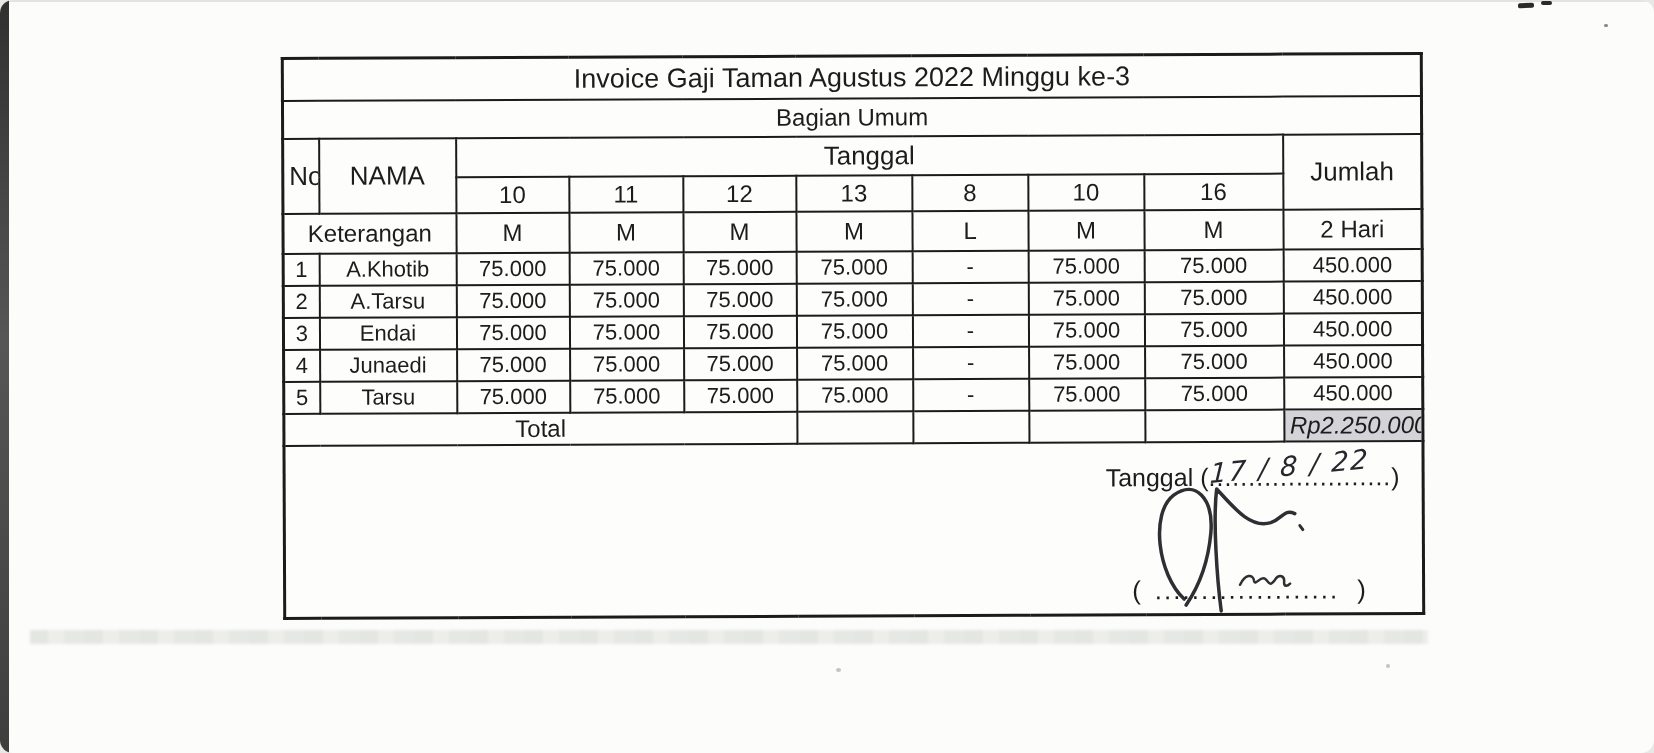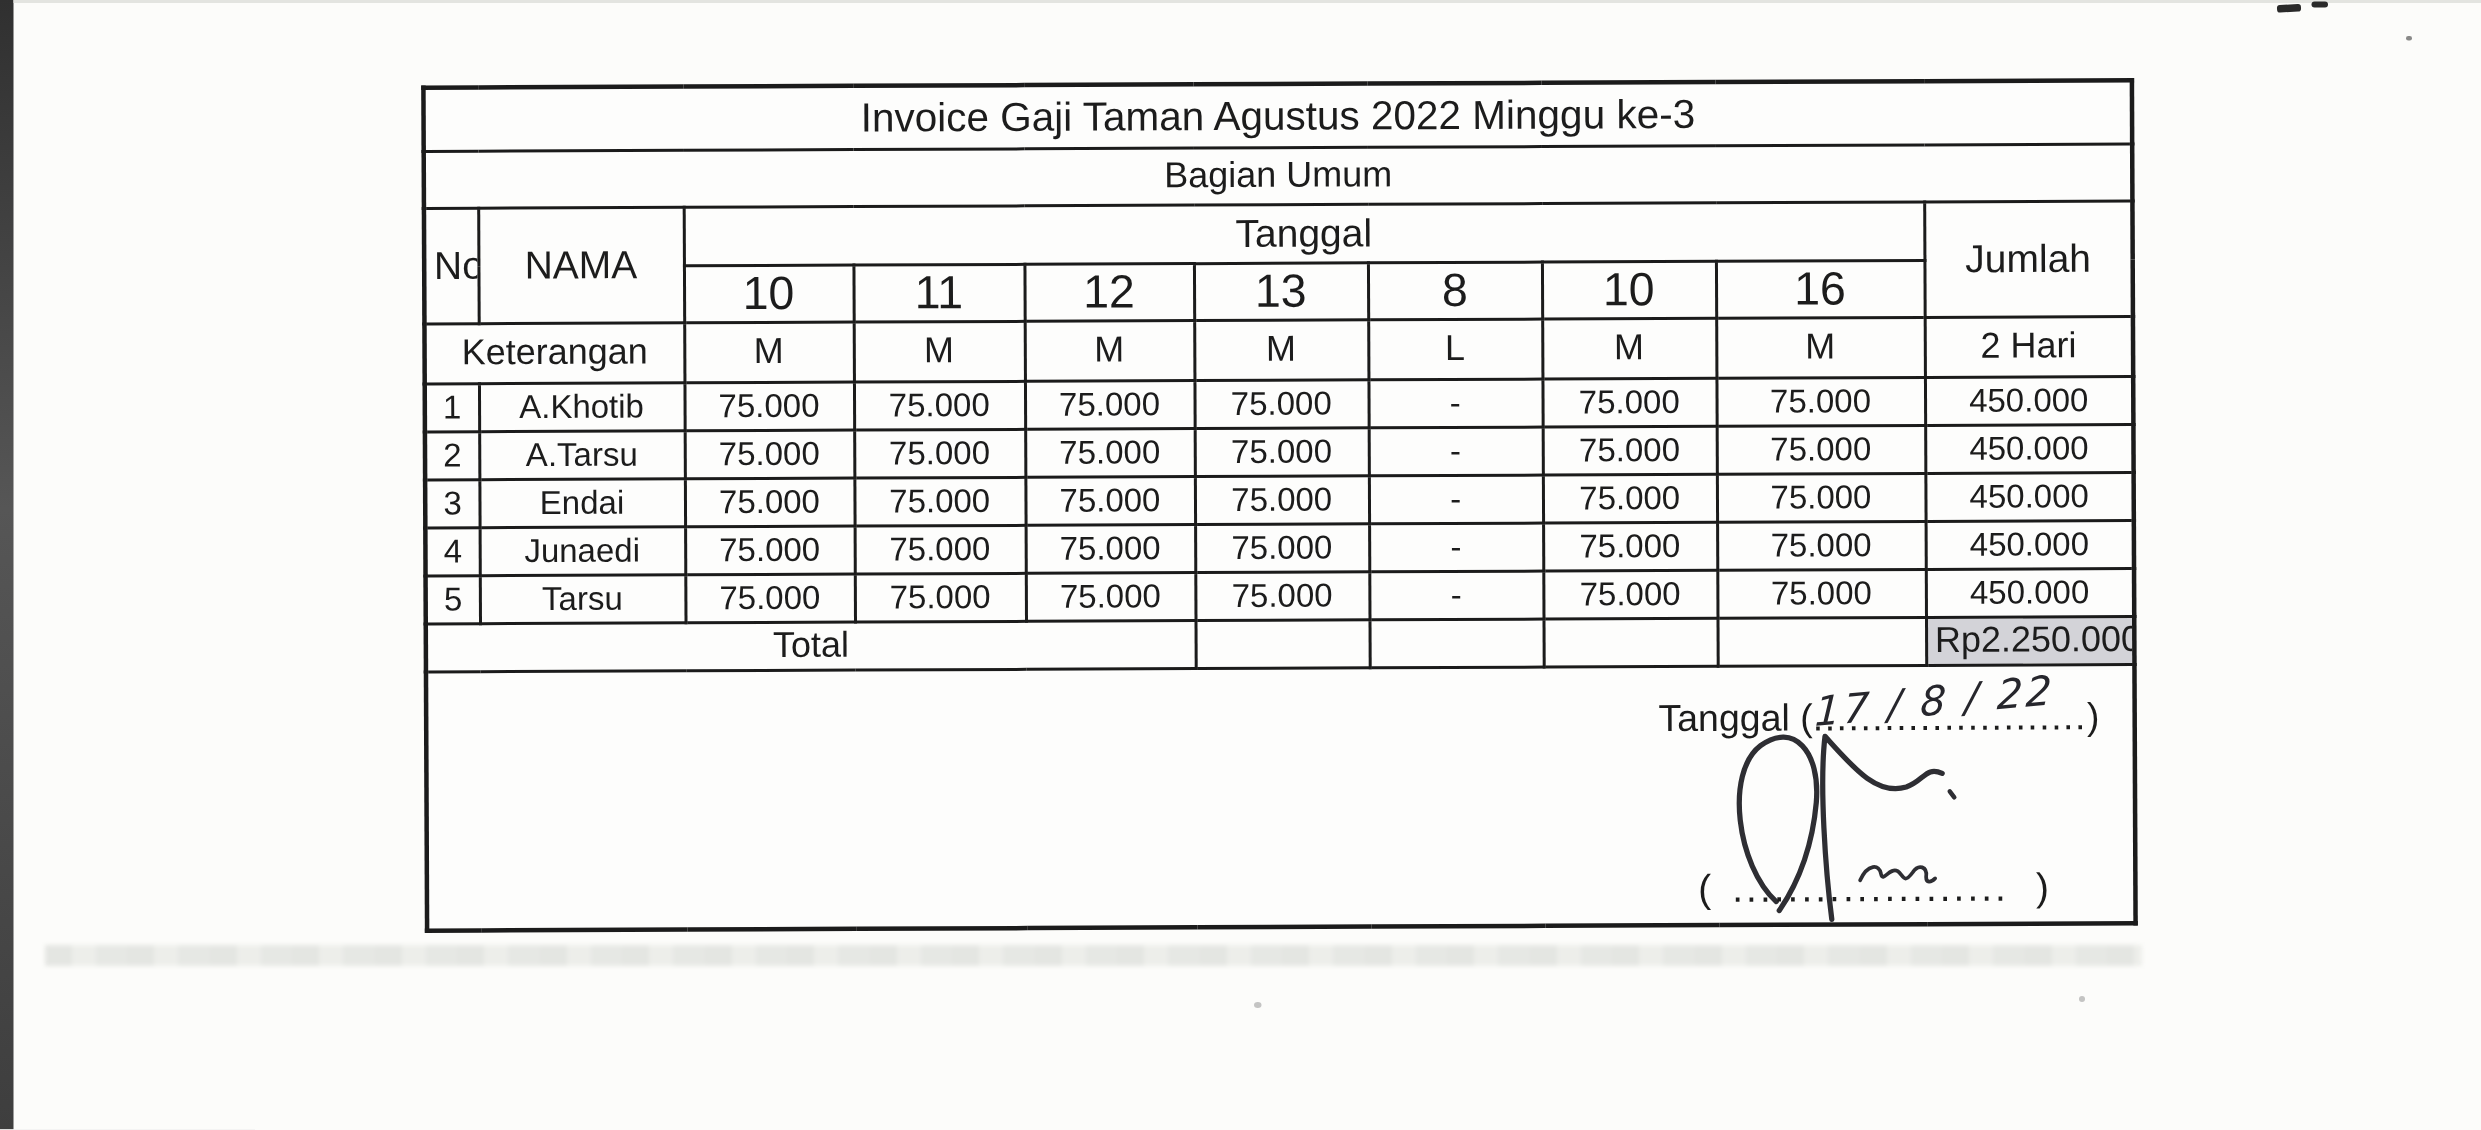--- a/index.html
+++ b/index.html
@@ -1,19 +1,19 @@
 <!DOCTYPE html>
 <html><head>
 <meta charset="utf-8">
 <style>
   html,body { margin:0; padding:0; }
   body { background:#e8e8e6; font-family:"Liberation Sans", sans-serif; }
   .page {
     position:relative; width:1654px; height:753px; overflow:hidden;
-    background:#fcfcfa; color:#1c1c1c;
+    background:#fcfcfa; color:#1c1c1c;border-radius:13px;
   }
   
   .left-strip { position:absolute; left:0; top:0; width:9px; height:753px;
     background:linear-gradient(180deg,#303030,#565656 45%,#3e3e3e); }
   .top-line { position:absolute; left:9px; top:0; width:1645px; height:2px; background:#e3e4e0; }
   .mark { position:absolute; background:#2a2a2a; border-radius:2px; }
   .mark-1 { left:1518px; top:3px; width:16px; height:5px; transform:rotate(-3deg); }
   .mark-2 { left:1541px; top:1px; width:11px; height:4px; }
   .mark-3 { left:1604px; top:24px; width:4px; height:3px; opacity:.55; }
   .smudge { position:absolute; left:30px; top:630px; width:1398px; height:14px;
@@ -33,30 +33,30 @@
   }
   table.invoice td {
     border:2px solid #1b1b1b; padding:0 5px; overflow:hidden;
     white-space:nowrap; font-size:22px; text-align:center;
   }
   tr.r-title td    { height:40px; font-size:27px; }
   tr.r-section td  { height:36px; font-size:24px; }
   tr.r-tanggal td  { height:37px; font-size:26px; }
   td.c-no, td.c-nama { font-size:24px; }
   td.c-jumlah      { font-size:24px; }
-  tr.r-dates td    { height:34px; font-size:31px; }
+  tr.r-dates td    { height:34px; font-size:24px; }
   tr.r-ket td      { height:38px; font-size:24px; }
   td.c-6hari       { font-size:25px; }
   tr.r-data td     { height:30px; font-size:22px; }
   td.c-num         { text-align:right; padding-right:3px; }
   td.c-name        { text-align:left; padding-left:4px; }
   td.c-dash        { text-align:right; padding-right:16px; }
   td.c-rowtotal    { text-align:right; padding-right:12px; }
   tr.r-total td    { height:30px; font-size:24px; }
-  td.c-grandtotal  { font-size:23px; }
+  td.c-grandtotal  { font-size:23px;font-style:italic; }
   td.c-sigarea     { height:170px; position:relative; padding:0; }
 
   
   .tanggal-line { position:absolute; left:820px; top:20px; font-size:25px; white-space:nowrap; }
   .tanggal-line .dots { letter-spacing:1px; }
   .hw-date {
     position:absolute; left:104px; top:-12px; font-size:27px;
     font-family:"DejaVu Sans", sans-serif; font-style:italic;
     color:#26262c; letter-spacing:2px;
     transform:rotate(-5deg) skewX(-8deg);

